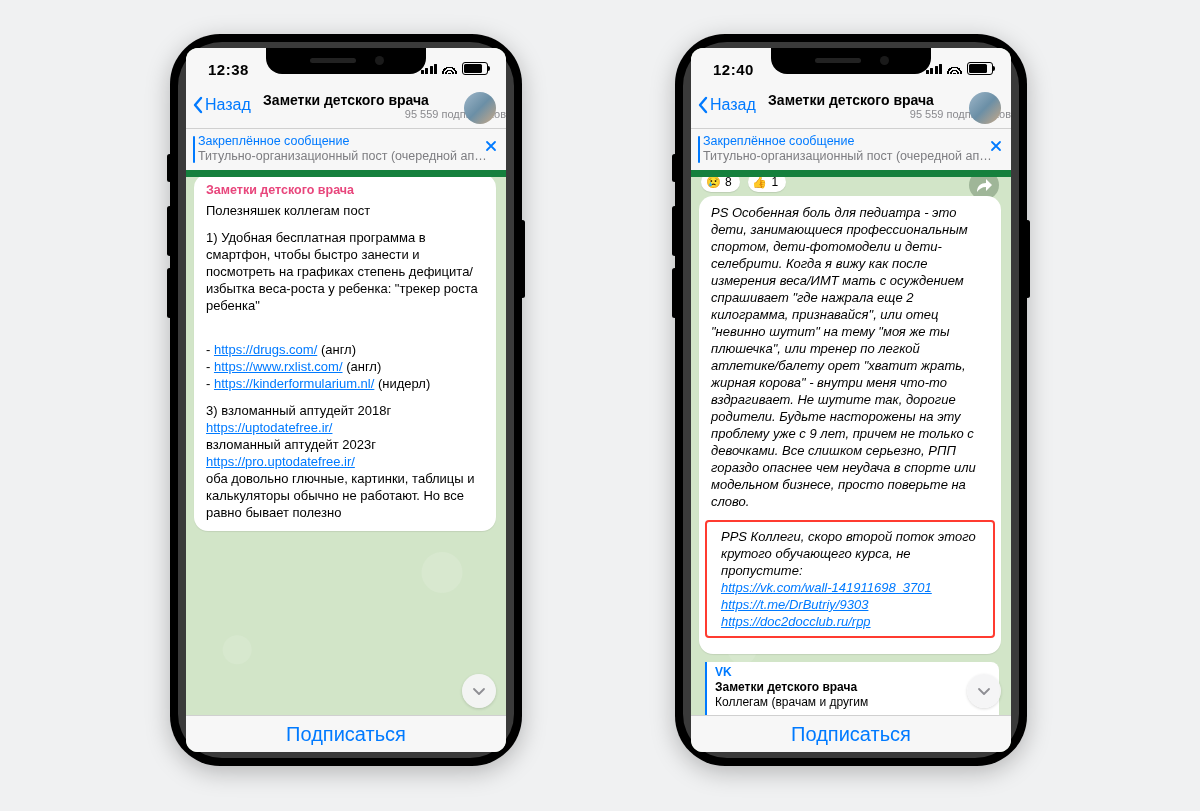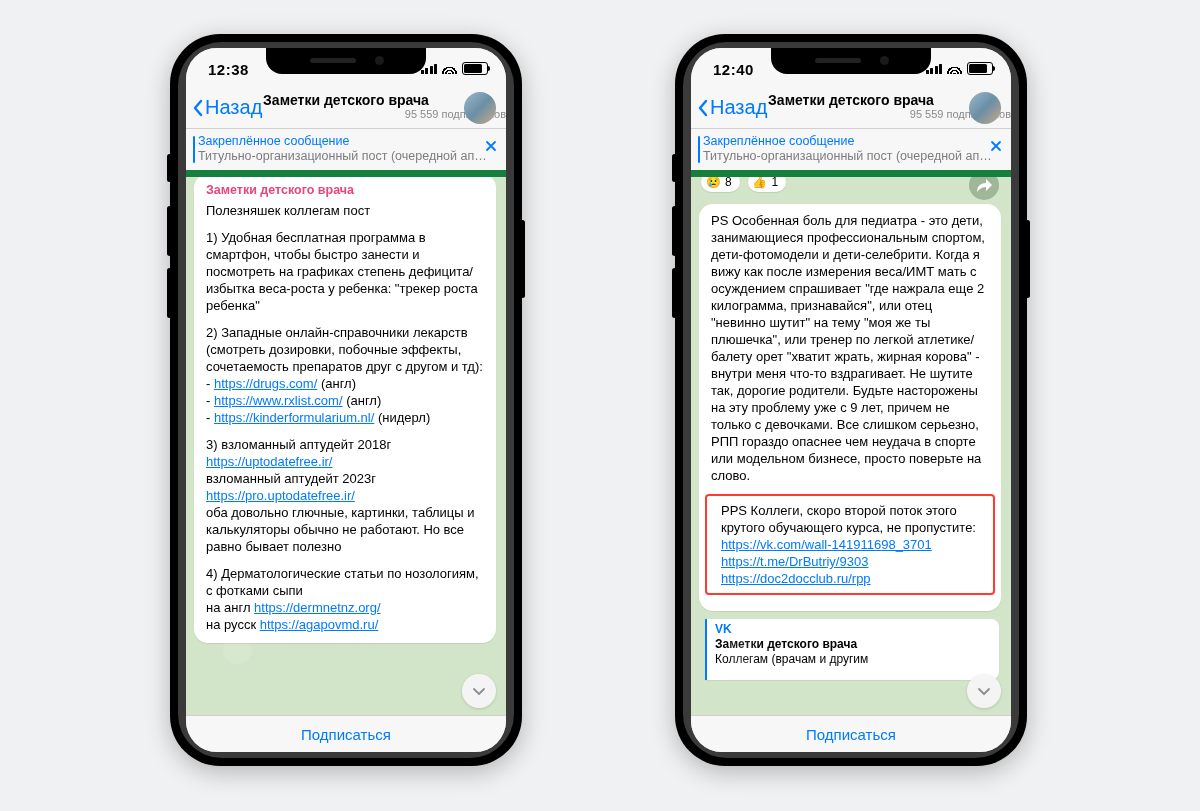--- a/index.html
+++ b/index.html
@@ -2,21 +2,21 @@
 <html><head>
 <meta charset="utf-8">
 <style>
   html,body{margin:0;padding:0;width:1200px;height:811px;background:#f0f1f2;font-family:-apple-system,BlinkMacSystemFont,"Segoe UI",Helvetica,Arial,sans-serif;}
   .stage{position:relative;width:1200px;height:811px;}
   .phone{position:absolute;top:34px;width:352px;height:732px;}
   .phone.left{left:170px;}
   .phone.right{left:675px;}
   .phone-frame{position:absolute;inset:0;border-radius:50px;background:#000;box-shadow:0 6px 24px rgba(0,0,0,.25);}
   .phone-inner{position:absolute;left:8px;right:8px;top:8px;bottom:8px;border-radius:44px;background:#3a3a3a;}
-  .screen{position:absolute;left:16px;right:16px;top:14px;bottom:14px;border-radius:31px;overflow:hidden;background:#d2e5c8;}
+  .screen{position:absolute;left:16px;right:16px;top:14px;bottom:14px;border-radius:12px;overflow:hidden;background:#d2e5c8;}
   .notch{position:absolute;top:0;left:50%;transform:translateX(-50%);width:160px;height:26px;background:#000;border-bottom-left-radius:16px;border-bottom-right-radius:16px;z-index:30;}
   .notch::before{content:"";position:absolute;left:44px;top:10px;width:46px;height:5px;border-radius:3px;background:#222;}
   .notch::after{content:"";position:absolute;right:42px;top:8px;width:9px;height:9px;border-radius:50%;background:#1a1a1a;}
   .btn-side{position:absolute;background:#000;border-radius:3px;}
   .btn-left1{left:-3px;top:120px;width:5px;height:28px;}
   .btn-left2{left:-3px;top:172px;width:5px;height:50px;}
   .btn-left3{left:-3px;top:234px;width:5px;height:50px;}
   .btn-right{right:-3px;top:186px;width:5px;height:78px;}
 
   .statusbar{position:relative;height:40px;background:#f7f7f7;z-index:20;}
@@ -28,21 +28,21 @@
   .wifi{width:15px;height:11px;position:relative;}
   .wifi::before{content:"";position:absolute;inset:0;background:
     radial-gradient(circle at 50% 100%,#000 0 1.5px,transparent 1.5px),
     radial-gradient(circle at 50% 100%,transparent 3px,#000 3px 4.5px,transparent 4.5px),
     radial-gradient(circle at 50% 100%,transparent 6px,#000 6px 7.5px,transparent 7.5px);}
   .batt{width:24px;height:11px;border:1px solid #000;border-radius:3px;position:relative;}
   .batt::after{content:"";position:absolute;right:-3px;top:3px;width:2px;height:5px;background:#000;border-radius:0 2px 2px 0;}
   .batt::before{content:"";position:absolute;left:1px;top:1px;bottom:1px;width:75%;background:#000;border-radius:1.5px;}
 
   .header{background:#f7f7f7;height:40px;border-bottom:1px solid #d0d0d0;position:relative;z-index:20;}
-  .back{position:absolute;left:6px;top:8px;display:flex;align-items:center;color:#007aff;font-size:20px;}
+  .back{position:absolute;left:6px;top:8px;display:flex;align-items:center;color:#007aff;font-size:16px;}
   .chev{width:11px;height:18px;margin-right:2px;}
   .chev svg{display:block;}
   .title-wrap{text-align:center;padding-top:4px;}
   .title{font-weight:600;font-size:14px;line-height:16px;color:#000;}
   .subtitle{font-size:11px;color:#8a8a8e;line-height:13px;text-align:right;}
   .avatar{position:absolute;right:10px;top:4px;width:32px;height:32px;border-radius:50%;background:linear-gradient(135deg,#9fb7c9 0%,#6b8fa6 50%,#c9a987 100%);}
 
   .pinned{background:#f7f7f7;border-bottom:7px solid #15803d;padding:5px 10px 6px 12px;position:relative;z-index:19;}
   .pin-bar{position:absolute;left:7px;top:7px;bottom:7px;width:2px;background:#007aff;border-radius:1px;}
   .pin-title{color:#007aff;font-size:12.5px;font-weight:500;line-height:15px;}
@@ -72,21 +72,21 @@
   .highlight{border:2.5px solid #ff3b30;border-radius:4px;padding:6px 14px;margin:4px -6px 6px -6px;}
 
   .preview{border-left:2.5px solid #007aff;margin:8px 12px 0 14px;padding:3px 0 13px 8px;background:#fff;border-radius:0 8px 8px 0;font-size:12px;line-height:15px;box-shadow:0 1px 1px rgba(0,0,0,.06);}
   .preview .pv-site{color:#007aff;font-weight:600;}
   .preview .pv-title{color:#000;font-weight:600;}
   .preview .pv-desc{color:#000;}
 
   .scroll-down{position:absolute;right:10px;bottom:8px;width:34px;height:34px;border-radius:50%;background:rgba(244,244,246,.95);display:flex;align-items:center;justify-content:center;box-shadow:0 1px 3px rgba(0,0,0,.15);z-index:15;}
   .scroll-down svg{display:block;}
 
-  .sub-bar{position:absolute;left:0;right:0;bottom:0;height:36px;background:#f7f7f7;border-top:1px solid #d0d0d0;display:flex;align-items:center;justify-content:center;color:#007aff;font-size:15px;z-index:20;}
+  .sub-bar{position:absolute;left:0;right:0;bottom:0;height:36px;background:#f7f7f7;border-top:1px solid #d0d0d0;display:flex;align-items:center;justify-content:center;color:#007aff;font-size:20px;z-index:20;}
 
   .cutline{white-space:nowrap;overflow:hidden;}
 </style>
 </head>
 <body>
 
 <div class="stage">
 
   <div class="phone left">
     <div class="phone-frame"></div>
@@ -138,35 +138,30 @@
             </svg>
         </span>
       </div>
 
       <div class="chat">
         <div class="bubble">
           <div class="chan">Заметки детского врача</div>
           <p>Полезняшек коллегам пост</p>
           <p>1) Удобная бесплатная программа в смартфон, чтобы быстро занести и посмотреть на графиках степень дефицита/избытка веса-роста у ребенка: "трекер роста ребенка"</p>
           <p>
-            <span>2) Западные онлайн-справочники лекарств (смотреть дозировки, побочные эффекты, сочетаемость препаратов друг с другом и тд):</span><br>
+            <br>
             <span>- </span><span class="lnk">https://drugs.com/</span><span> (англ)</span><br>
             <span>- </span><span class="lnk">https://www.rxlist.com/</span><span> (англ)</span><br>
             <span>- </span><span class="lnk">https://kinderformularium.nl/</span><span> (нидерл)</span><br>
           </p>
           <p>
             <span>3) взломанный аптудейт 2018г </span><span class="lnk">https://uptodatefree.ir/</span><br>
             <span>взломанный аптудейт 2023г </span><span class="lnk">https://pro.uptodatefree.ir/</span><br>
             <span>оба довольно глючные, картинки, таблицы и калькуляторы обычно не работают. Но все равно бывает полезно</span>
           </p>
-          <p style="margin-bottom:0;">
-            <span>4) Дерматологические статьи по нозологиям, с фотками сыпи</span><br>
-            <span>на англ </span><span class="lnk">https://dermnetnz.org/</span><br>
-            <span class="cutline"><span>на русск </span><span class="lnk">https://agapovmd.ru/</span></span>
-          </p>
         </div>
 
         <div class="scroll-down">
           <svg width="16" height="16" viewBox="0 0 16 16">
               <path d="M3 6 L8 11 L13 6" stroke="#8e8e93" stroke-width="1.8" fill="none" stroke-linecap="round" stroke-linejoin="round"></path>
             </svg>
         </div>
       </div>
 
       <div class="sub-bar">
@@ -236,21 +231,21 @@
             <span>👍</span>
             <span>1</span>
           </div>
           <div class="share-btn">
             <svg width="17" height="15" viewBox="0 0 17 15">
                 <path d="M1 14 C1 8 5 5 10 5 L10 1 L16 7 L10 13 L10 9 C6 9 3 11 1 14 Z" fill="#fff"></path>
               </svg>
           </div>
         </div>
 
-        <div class="bubble" style="margin-top:12px;">
+        <div class="bubble" style="margin-top:4px;font-style:italic;">
           <p>PS Особенная боль для педиатра - это дети, занимающиеся профессиональным спортом, дети-фотомодели и дети-селебрити. Когда я вижу как после измерения веса/ИМТ мать с осуждением спрашивает "где нажрала еще 2 килограмма, признавайся", или отец "невинно шутит" на тему "моя же ты плюшечка", или тренер по легкой атлетике/балету орет "хватит жрать, жирная корова" - внутри меня что-то вздрагивает. Не шутите так, дорогие родители. Будьте насторожены на эту проблему уже с 9 лет, причем не только с девочками. Все слишком серьезно, РПП гораздо опаснее чем неудача в спорте или модельном бизнесе, просто поверьте на слово.</p>
           <div class="highlight">
             <span>PPS Коллеги, скоро второй поток этого крутого обучающего курса, не пропустите:</span><br>
             <span class="lnk">https://vk.com/wall-141911698_3701</span><br>
             <span class="lnk">https://t.me/DrButriy/9303</span><br>
             <span class="lnk">https://doc2docclub.ru/rpp</span>
           </div>
         </div>
 
         <div class="preview">

